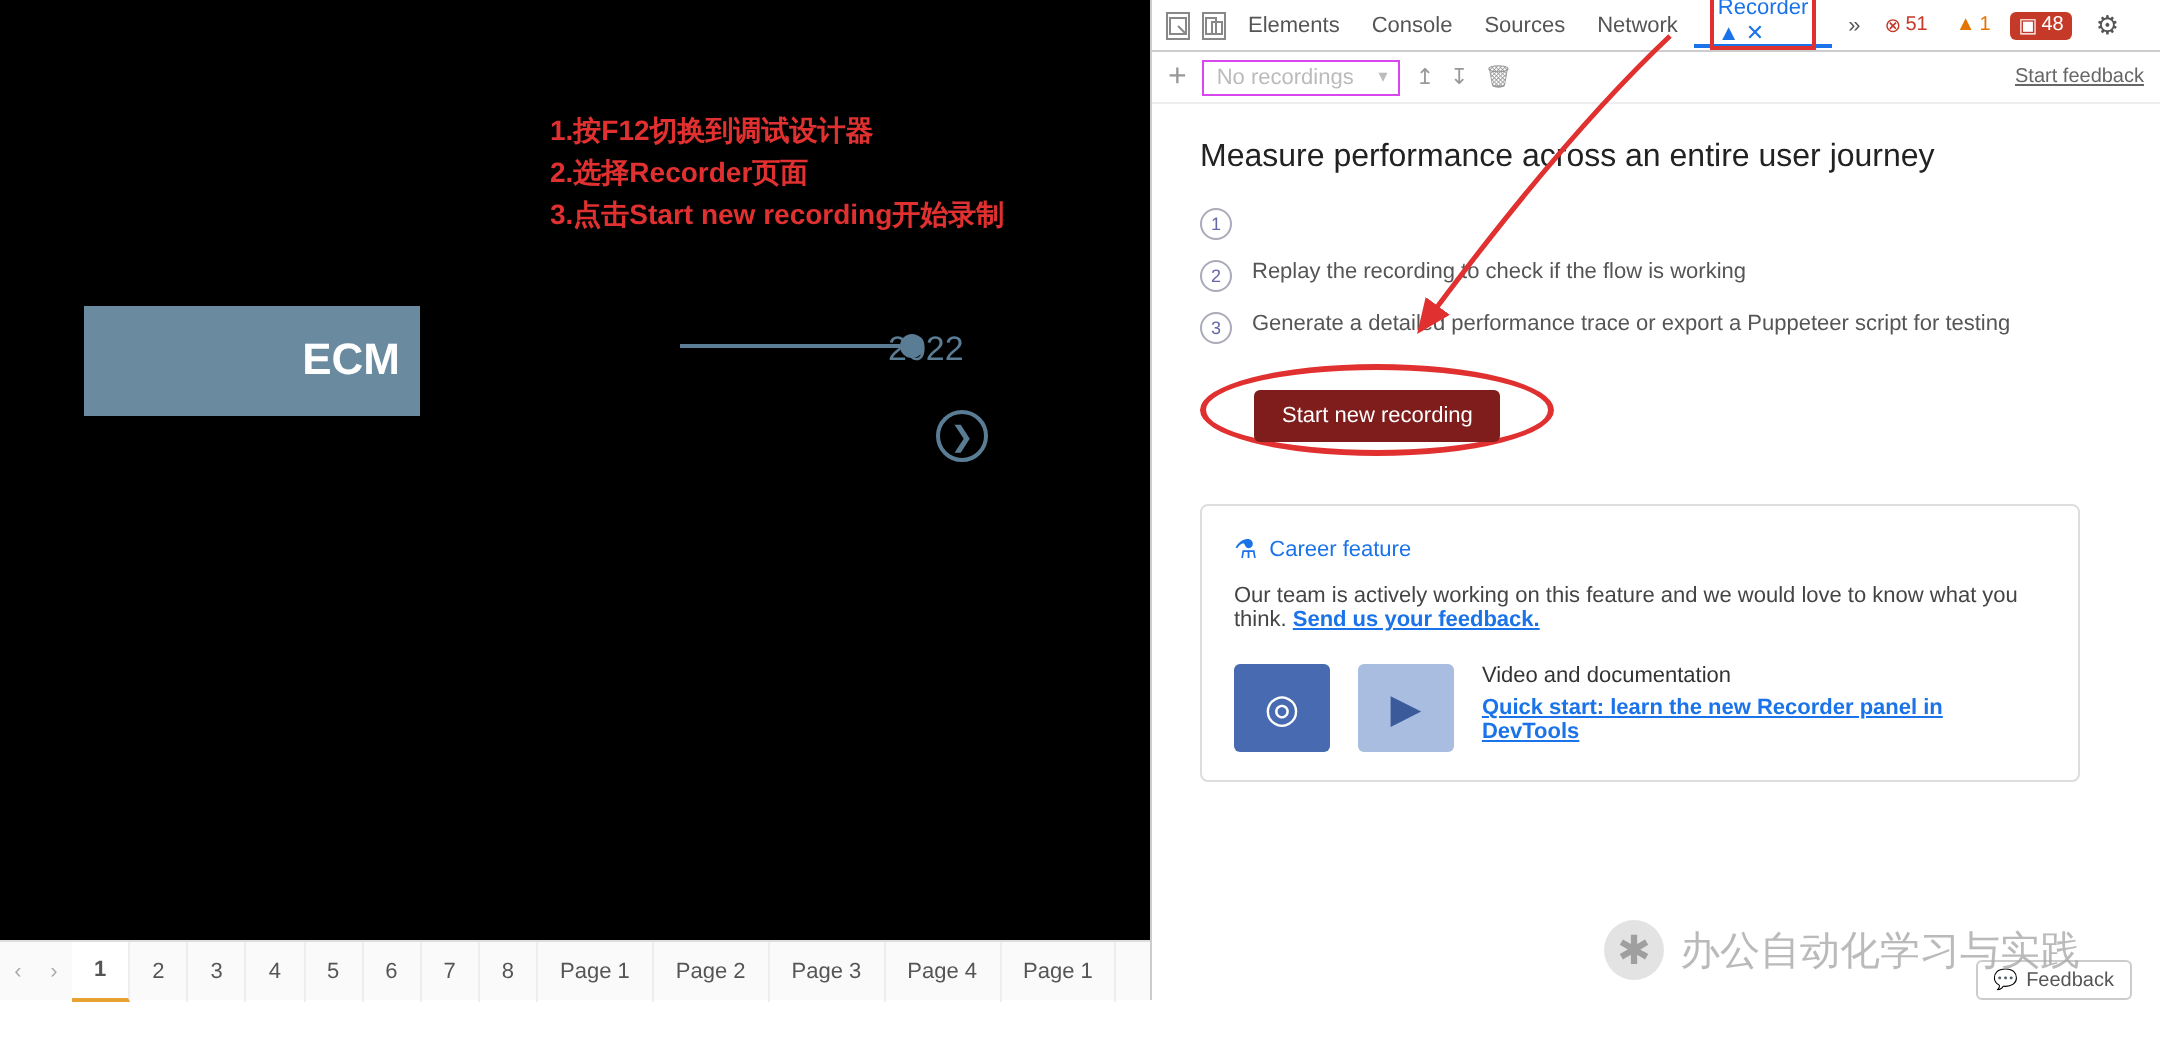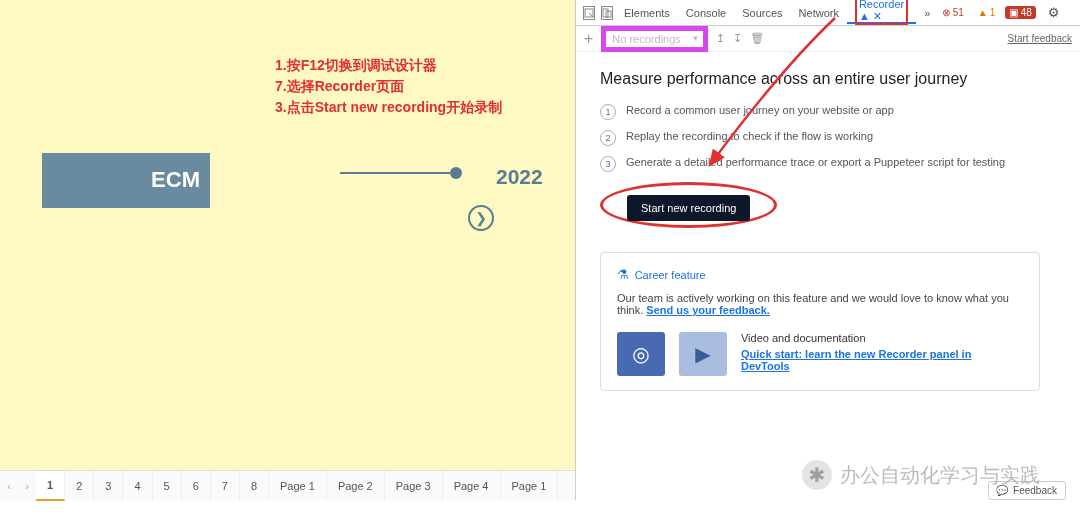--- a/index.html
+++ b/index.html
@@ -1,53 +1,53 @@
 <!DOCTYPE html>
 <html><head>
 <meta charset="utf-8">
 <style>
 * { box-sizing: border-box; margin: 0; padding: 0; }
 body { font-family: "Segoe UI", -apple-system, Arial, sans-serif; width: 1080px; height: 530px; overflow: hidden; position: relative; background: #fff; }
 .layout { display: flex; width: 1080px; height: 500px; }
-.left-pane { width: 575px; height: 500px; position: relative; background: #fef9c3; }
+.left-pane { width: 575px; height: 500px; position: relative; background: #000000; }
 .right-pane { width: 505px; height: 500px; border-left: 1px solid #ccc; display: flex; flex-direction: column; }
 .instructions { position: absolute; top: 55px; left: 275px; color: #e03030; font-size: 14px; font-weight: bold; line-height: 1.5; }
 .slide-content { position: absolute; top: 150px; left: 13px; width: 550px; height: 60px; display: flex; align-items: center; }
 .ecm-block { width: 168px; height: 55px; background: #6a8aa0; display: flex; align-items: center; justify-content: flex-end; color: #fff; font-size: 22px; font-weight: bold; padding-right: 10px; margin-left: 29px; }
 .ecm-titles { margin-left: 10px; }
 .ecm-titles .cn { font-size: 14px; font-weight: bold; color: #4a6a80; }
 .ecm-titles .en { font-size: 9px; color: #888; }
 .year-line { position: absolute; top: 172px; left: 340px; width: 110px; height: 2px; background: #5a7c94; }
 .year-dot { position: absolute; top: 167px; left: 450px; width: 12px; height: 12px; border-radius: 50%; background: #5a7c94; }
-.year { position: absolute; top: 165px; left: 496px; color: #5a7c94; font-size: 21px; font-weight: bold; }
+.year { position: absolute; top: 165px; left: 444px; color: #5a7c94; font-size: 17px; font-weight: normal; }
 .arrow-circle { position: absolute; top: 205px; left: 468px; width: 26px; height: 26px; border: 2.5px solid #5a7c94; border-radius: 50%; display: flex; align-items: center; justify-content: center; color: #5a7c94; font-size: 14px; }
 .devtools-tabbar { height: 26px; border-bottom: 1px solid #ccc; display: flex; align-items: center; font-size: 11px; color: #555; padding: 0 4px; gap: 0; }
 .devtools-tabbar .sq { width: 14px; height: 14px; border: 1px solid #888; margin: 0 3px; display:flex; align-items:center; justify-content:center; font-size:10px;}
 .devtools-tabbar .tab { padding: 0 8px; height: 26px; display: flex; align-items: center; cursor: pointer; }
 .devtools-tabbar .active { color: #1a73e8; border-bottom: 2px solid #1a73e8; height: 24px; }
 .recorder-box { border: 2px solid #e03030; padding: 0 2px; }
 .status-badges { margin-left: auto; display: flex; gap: 6px; align-items: center; }
 .badge { font-size: 10px; padding: 1px 4px; border-radius: 3px; display:flex; align-items:center; gap:2px;}
 .b-error { color: #c53929; }
 .b-warn { color: #e37400; }
 .b-sq { background: #c53929; color: #fff; }
 .gear { font-size: 13px; color: #555; margin: 0 6px; cursor:pointer;}
 .vdots { font-size: 14px; color: #555; margin: 0 4px; cursor:pointer;}
 .recorder-toolbar { height: 26px; border-bottom: 1px solid #eee; display: flex; align-items: center; padding: 0 8px; gap: 8px; font-size: 11px; color: #999; }
 .recorder-toolbar .plus { font-size: 16px; color: #999; }
-.recorder-toolbar .dd { border: 5px solid #d946ef; padding: 2px 22px 2px 6px; color: #bbb; position: relative; text-align: center; }
+.recorder-toolbar .dd { border: 1px solid #d946ef; padding: 2px 22px 2px 6px; color: #bbb; position: relative; text-align: center; }
 .recorder-toolbar .dd::after { content: "▾"; position: absolute; right: 5px; top: 2px; font-size: 9px; }
 .send-fb { margin-left: auto; text-decoration: underline; cursor: pointer; font-size: 10px; color: #666; }
 .recorder-icon { color: #999; cursor: pointer; }
 .recorder-body { padding: 18px 40px 10px 24px; flex: 1; overflow: auto; }
 .recorder-body h2 { font-size: 16px; font-weight: 400; color: #222; margin-bottom: 16px; }
 .steps { list-style: none; }
 .steps li { display: flex; align-items: flex-start; gap: 10px; font-size: 11px; color: #555; margin-bottom: 10px; }
 .step-num { width: 16px; height: 16px; border-radius: 50%; border: 1px solid #aab; color: #66a; font-size: 9px; display: flex; align-items: center; justify-content: center; flex-shrink: 0; }
-.primary-btn { background: #0f172a; color: #fff; border: none; padding: 7px 14px; font-size: 11px; border-radius: 3px; cursor: pointer; margin-top: 6px; }
+.primary-btn { background: #7f1d1d; color: #fff; border: none; padding: 7px 14px; font-size: 11px; border-radius: 3px; cursor: pointer; margin-top: 6px; }
 .primary-ellipse { border: 3px solid #e03030; border-radius: 50%; padding: 4px 24px; display: inline-block; }
 .preview-box { border: 1px solid #ddd; border-radius: 4px; margin-top: 24px; padding: 14px 16px; font-size: 11px; color: #444; }
 .preview-box .pv-title { color: #1a73e8; font-weight: 500; display: flex; align-items: center; gap: 6px; margin-bottom: 10px; }
 .preview-box .pv-title .flask { font-size: 13px; }
 .preview-box a { color: #1a73e8; text-decoration: underline; font-weight: bold; }
 .doc-row { display: flex; gap: 14px; margin-top: 16px; align-items: flex-start; }
 .thumb { width: 48px; height: 44px; background: #486ab0; border-radius: 3px; display: flex; align-items: center; justify-content: center; color: #fff; font-size: 20px; }
 .thumb2 { width: 48px; height: 44px; background: #a8bde0; border-radius: 3px; display: flex; align-items: center; justify-content: center; color: #3a5a9a; font-size: 20px; }
 .doc-text .dt-title { font-size: 11px; color: #333; margin-bottom: 4px; }
 .fb-btn { border: 1px solid #ccc; border-radius: 3px; padding: 3px 8px; font-size: 10px; color: #555; background: #fff; cursor: pointer; display:flex; align-items:center; gap:4px;}
@@ -61,21 +61,21 @@
 .annot-arrow { position: absolute; pointer-events: none; }
 </style>
 </head>
 <body>
 
 <div class="layout">
 
   <div class="left-pane">
     <div class="instructions">
       <div>1.按F12切换到调试设计器</div>
-      <div>7.选择Recorder页面</div>
+      <div>2.选择Recorder页面</div>
       <div>3.点击Start new recording开始录制</div>
     </div>
 
     <div class="slide-content">
       <div class="ecm-block">ECM</div>
     </div>
     <div class="year-line"></div>
     <div class="year-dot"></div>
     <div class="year">2022</div>
     <div class="arrow-circle">❯</div>
@@ -142,21 +142,20 @@
       <span class="recorder-icon">↧</span>
       <span class="recorder-icon">🗑</span>
       <span class="send-fb">Start feedback</span>
     </div>
 
     <div class="recorder-body">
       <h2>Measure performance across an entire user journey</h2>
       <ol class="steps" id="steps">
           <li>
             <span class="step-num">1</span>
-            <span>Record a common user journey on your website or app</span>
           </li>
           <li>
             <span class="step-num">2</span>
             <span>Replay the recording to check if the flow is working</span>
           </li>
           <li>
             <span class="step-num">3</span>
             <span>Generate a detailed performance trace or export a Puppeteer script for testing</span>
           </li>
         </ol>

